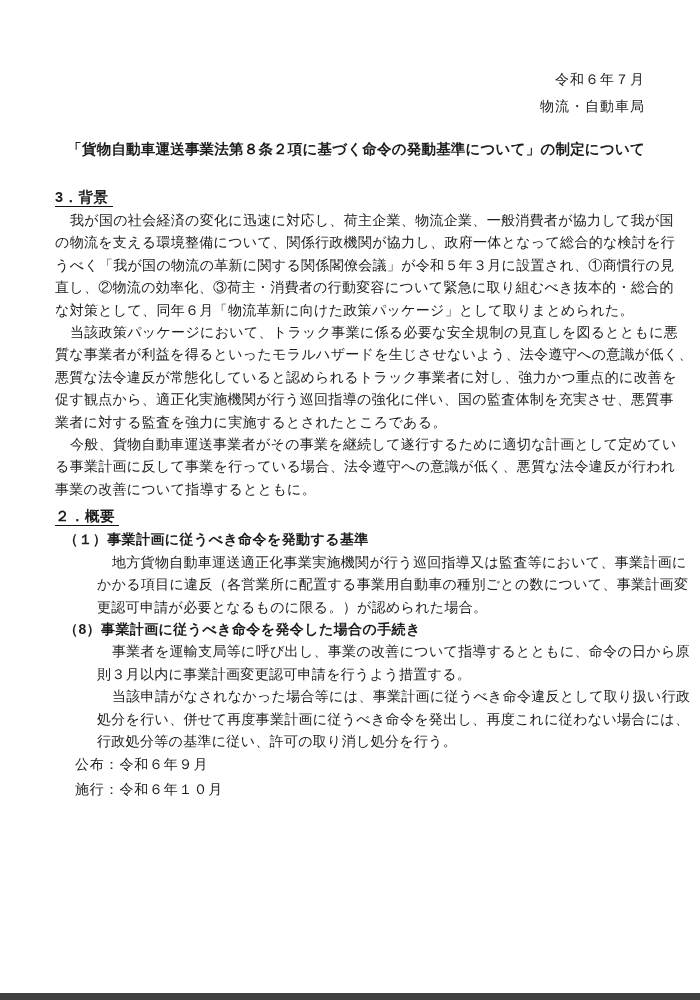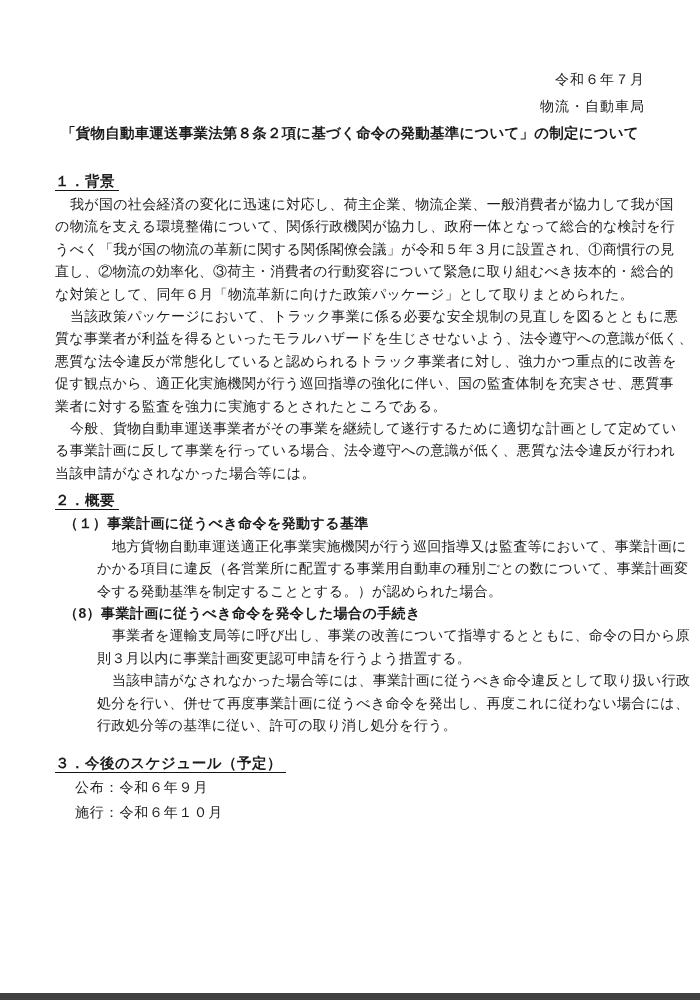--- a/index.html
+++ b/index.html
@@ -22,25 +22,25 @@
   }
   
   .fl { text-align: justify; text-align-last: justify; }
   
   .ind { padding-left: 15px; }
 
   .hdr { text-align: right; }
   .hdr .t { line-height: 27px; letter-spacing: 1px; }
 
   .title {
-    margin-top: 1px;
+    margin-top: 17px;
     font-size: 14.5px;
     font-weight: bold;
     line-height: 24px;
-    text-align: center;
+    text-align: right;
     letter-spacing: 0.2px;
     white-space: nowrap;
   }
 
   .h { margin-top: 24px; font-size: 14.5px; line-height: 24px; }
   .h .hu {
     font-weight: bold;
     border-bottom: 1.7px solid #141414;
     padding-right: 4px;
     padding-bottom: 1px;
@@ -68,65 +68,64 @@
 
 <div class="doc">
 
   <div class="hdr">
     <div class="t">令和６年７月</div>
     <div class="t">物流・自動車局</div>
   </div>
 
   <div class="title">「貨物自動車運送事業法第８条２項に基づく命令の発動基準について」の制定について</div>
 
-  <div class="h"><span class="hu">１．背景</span></div>
+  <div class="h"><span class="hu">3．背景</span></div>
 
   <div>
     <div class="t fl ind">我が国の社会経済の変化に迅速に対応し、荷主企業、物流企業、一般消費者が協力して我が国</div>
     <div class="t fl">の物流を支える環境整備について、関係行政機関が協力し、政府一体となって総合的な検討を行</div>
     <div class="t fl">うべく「我が国の物流の革新に関する関係閣僚会議」が令和５年３月に設置され、①商慣行の見</div>
     <div class="t fl">直し、②物流の効率化、③荷主・消費者の行動変容について緊急に取り組むべき抜本的・総合的</div>
     <div class="t">な対策として、同年６月「物流革新に向けた政策パッケージ」として取りまとめられた。</div>
   </div>
 
   <div>
     <div class="t fl ind">当該政策パッケージにおいて、トラック事業に係る必要な安全規制の見直しを図るとともに悪</div>
     <div class="t fl">質な事業者が利益を得るといったモラルハザードを生じさせないよう、法令遵守への意識が低く、</div>
     <div class="t fl">悪質な法令違反が常態化していると認められるトラック事業者に対し、強力かつ重点的に改善を</div>
     <div class="t fl">促す観点から、適正化実施機関が行う巡回指導の強化に伴い、国の監査体制を充実させ、悪質事</div>
     <div class="t">業者に対する監査を強力に実施するとされたところである。</div>
   </div>
 
   <div>
     <div class="t fl ind">今般、貨物自動車運送事業者がその事業を継続して遂行するために適切な計画として定めてい</div>
     <div class="t fl">る事業計画に反して事業を行っている場合、法令遵守への意識が低く、悪質な法令違反が行われ</div>
-    <div class="t">当該申請がなされなかった場合等には。</div>
+    <div class="t">事業の改善について指導するとともに。</div>
   </div>
 
   <div class="h h2top"><span class="hu">２．概要</span></div>
 
   <div class="t sh">（１）事業計画に従うべき命令を発動する基準</div>
   <div class="sub">
     <div class="t fl ind">地方貨物自動車運送適正化事業実施機関が行う巡回指導又は監査等において、事業計画に</div>
     <div class="t fl">かかる項目に違反（各営業所に配置する事業用自動車の種別ごとの数について、事業計画変</div>
-    <div class="t">令する発動基準を制定することとする。）が認められた場合。</div>
+    <div class="t">更認可申請が必要となるものに限る。）が認められた場合。</div>
   </div>
 
   <div class="t sh">（8）事業計画に従うべき命令を発令した場合の手続き</div>
   <div class="sub">
     <div class="t fl ind">事業者を運輸支局等に呼び出し、事業の改善について指導するとともに、命令の日から原</div>
     <div class="t">則３月以内に事業計画変更認可申請を行うよう措置する。</div>
   </div>
   <div class="sub">
     <div class="t fl ind">当該申請がなされなかった場合等には、事業計画に従うべき命令違反として取り扱い行政</div>
     <div class="t fl">処分を行い、併せて再度事業計画に従うべき命令を発出し、再度これに従わない場合には、</div>
     <div class="t">行政処分等の基準に従い、許可の取り消し処分を行う。</div>
   </div>
 
-  <div class="h h3top"><span class="hu">３．今後のスケジュール（予定）</span></div>
 
   <div>
     <div class="t sched">公布：令和６年９月</div>
     <div class="t sched">施行：令和６年１０月</div>
   </div>
 
 </div>
 
 <div class="page-edge"></div>
 

